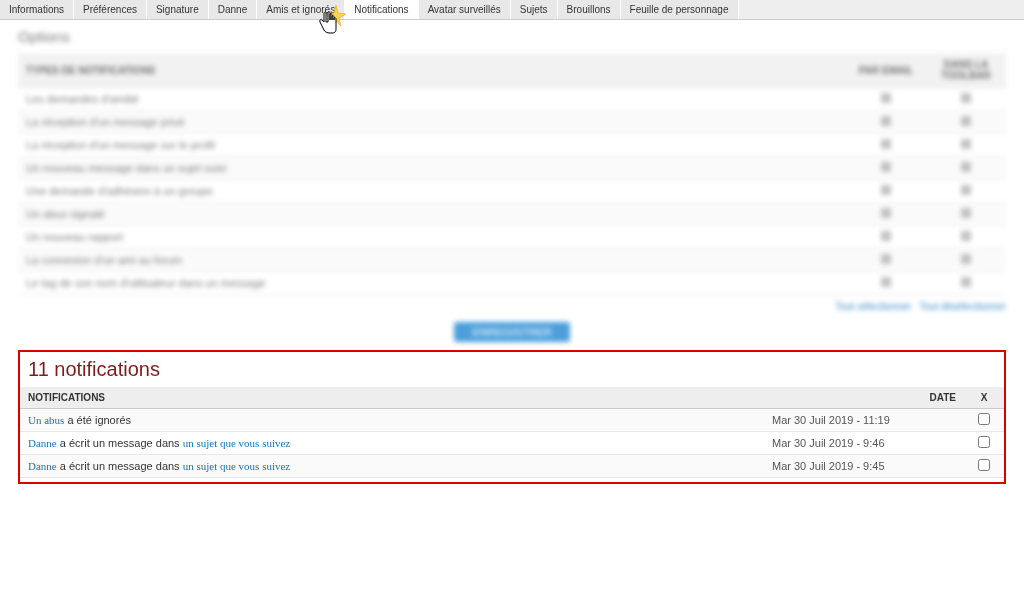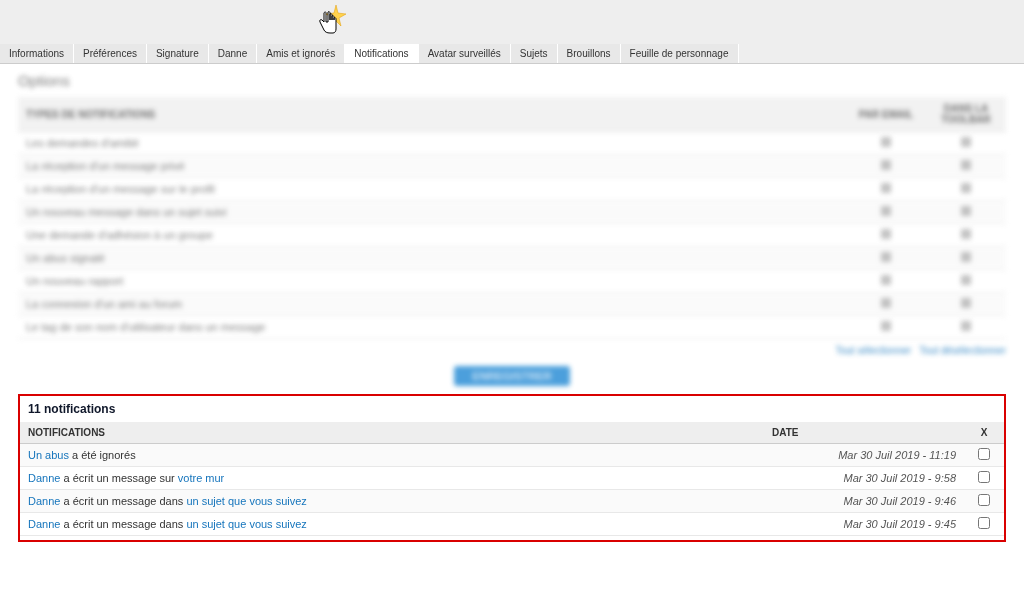--- a/index.html
+++ b/index.html
@@ -1,48 +1,48 @@
 <!DOCTYPE html>
 <html><head>
 <meta charset="utf-8">
 <style>
   * { box-sizing: border-box; margin: 0; padding: 0; }
   body { font-family: Verdana, Arial, sans-serif; font-size: 11px; background: #fff; color: #333; width: 1024px; height: 604px; overflow: hidden; position: relative; }
   
   .tabs { display: flex; background: #eee; border-bottom: 1px solid #ccc; }
-  .tab { padding: 4px 9px; font-size: 10px; color: #333; border-right: 1px solid #fff; cursor: pointer; background: #e8e8e8; margin-top: 44px; }
+  .tab { padding: 4px 9px; font-size: 10px; color: #333; border-right: 1px solid #fff; cursor: pointer; background: #e8e8e8; }
   .tab.active { background: #fff; font-weight: normal; }
   
   .cursor-hand { position: absolute; top: 10px; left: 318px; z-index: 100; pointer-events: none; }
   .cursor-spark { position: absolute; top: 5px; left: 325px; z-index: 99; pointer-events: none; }
   
   .blurred-section { padding: 8px 18px 0 18px; filter: blur(2.5px); opacity: 0.85; user-select: none; }
   .blurred-heading { font-size: 15px; color: #666; margin-bottom: 8px; }
   .blurred-table { width: 100%; border-collapse: collapse; }
   .blurred-table th { background: #f0f0f0; padding: 6px 8px; font-size: 10px; color: #555; text-align: left; border-bottom: 1px solid #ddd; }
   .blurred-table th.center { text-align: center; width: 80px; }
   .blurred-table td { padding: 5px 8px; border-bottom: 1px solid #e8e8e8; color: #666; font-size: 11px; }
   .blurred-table tr:nth-child(even) td { background: #fafafa; }
   .blurred-table td.center { text-align: center; }
   .blurred-cb { display: inline-block; width: 10px; height: 10px; background: #888; opacity: 0.6; }
   .blurred-links { text-align: right; margin-top: 6px; font-size: 10px; color: #1675bc; }
   .blurred-btn-wrap { text-align: center; margin: 10px 0 8px; }
   .blurred-btn { display: inline-block; background: #2d8fd6; color: #fff; padding: 4px 18px; border-radius: 3px; font-size: 11px; }
   
   .red-box { margin: 0 18px 8px 18px; border: 2px solid #d90000; padding: 2px 0 4px 0; }
-  .notif-title { font-size: 12px; color: #0f172a; padding: 4px 8px 6px 8px; font-weight: bold; }
+  .notif-title { font-size: 20px; color: #7f1d1d; padding: 4px 8px 6px 8px; }
   .notif-table { width: 100%; border-collapse: collapse; font-size: 11px; }
   .notif-table th { background: #eee; padding: 5px 8px; text-align: left; font-size: 10px; color: #333; font-weight: bold; border-bottom: 1px solid #ccc; }
-  .notif-table th.date-col { text-align: left; width: 200px; }
+  .notif-table th.date-col { text-align: right; width: 200px; }
   .notif-table th.x-col { text-align: center; width: 40px; }
   .notif-table td { padding: 4px 8px; border-bottom: 1px solid #e8e8e8; color: #333; }
   .notif-table tr:nth-child(odd) td { background: #fafafa; }
-  .notif-table td.date-col { text-align: right; color: #555; font-style: italic; }
+  .notif-table td.date-col { text-align: left; color: #555; }
   .notif-table td.x-col { text-align: center; }
-  .notif-table a, .link { color: #1675bc; text-decoration: none; }
+  .notif-table a, .link { color: #1675bc; text-decoration: none; font-family: Liberation Serif, serif; }
   .cb { width: 12px; height: 12px; }
 </style>
 </head>
 <body>
 
 <svg class="cursor-spark" width="22" height="22" viewBox="0 0 22 22">
   <polygon points="11,0 13,8 21,9 14,13 16,21 11,16 6,21 8,13 1,9 9,8" fill="#ffd24d" stroke="#e09b00" stroke-width="0.5"></polygon>
 </svg>
 <svg class="cursor-hand" width="20" height="24" viewBox="0 0 20 24">
   <path d="M6 3 L6 12 L4 10 C3 9 1 10 2 12 L6 20 C7 22 9 23 12 23 L15 23 C17 23 18 21 18 19 L18 9 C18 8 17 7 16 8 L16 10 L16 7 C16 6 15 5 14 6 L14 10 L14 5 C14 4 13 3 12 4 L12 10 L12 3 C12 2 11 1 10 2 L10 12 L8 12 L8 3 C8 2 7 1 6 3 Z" fill="#fff" stroke="#000" stroke-width="1"></path>
@@ -138,25 +138,20 @@
       <th class="x-col">X</th>
     </tr>
       </thead>
     <tbody id="notif-rows">
         <tr>
           <td><a href="#">Un abus</a><span> a été ignorés</span></td>
           <td class="date-col">Mar 30 Juil 2019 - 11:19</td>
           <td class="x-col"><input type="checkbox" class="cb" style=""></td>
         </tr>
         <tr>
-          <td><a href="#">Danne</a><span> a écrit un message sur </span><a href="#">votre mur</a></td>
-          <td class="date-col">Mar 30 Juil 2019 - 9:58</td>
-          <td class="x-col"><input type="checkbox" class="cb" style=""></td>
-        </tr>
-        <tr>
           <td><a href="#">Danne</a><span> a écrit un message dans </span><a href="#">un sujet que vous suivez</a></td>
           <td class="date-col">Mar 30 Juil 2019 - 9:46</td>
           <td class="x-col"><input type="checkbox" class="cb" style=""></td>
         </tr>
         <tr>
           <td><a href="#">Danne</a><span> a écrit un message dans </span><a href="#">un sujet que vous suivez</a></td>
           <td class="date-col">Mar 30 Juil 2019 - 9:45</td>
           <td class="x-col"><input type="checkbox" class="cb" style=""></td>
         </tr>
       </tbody>

